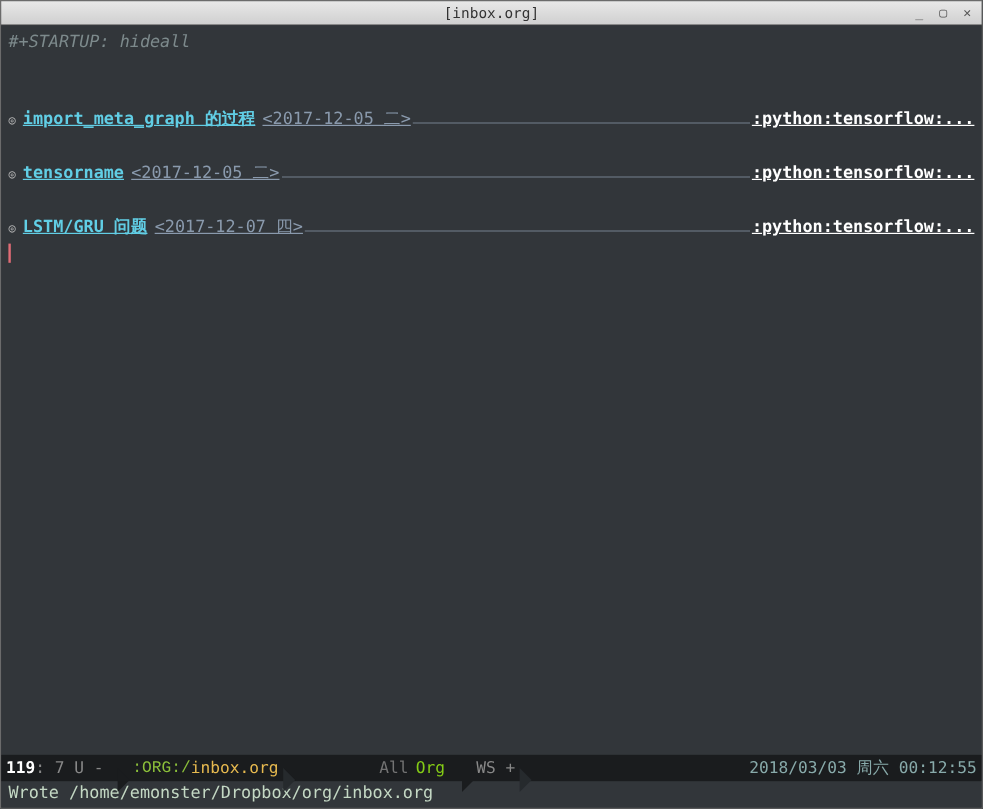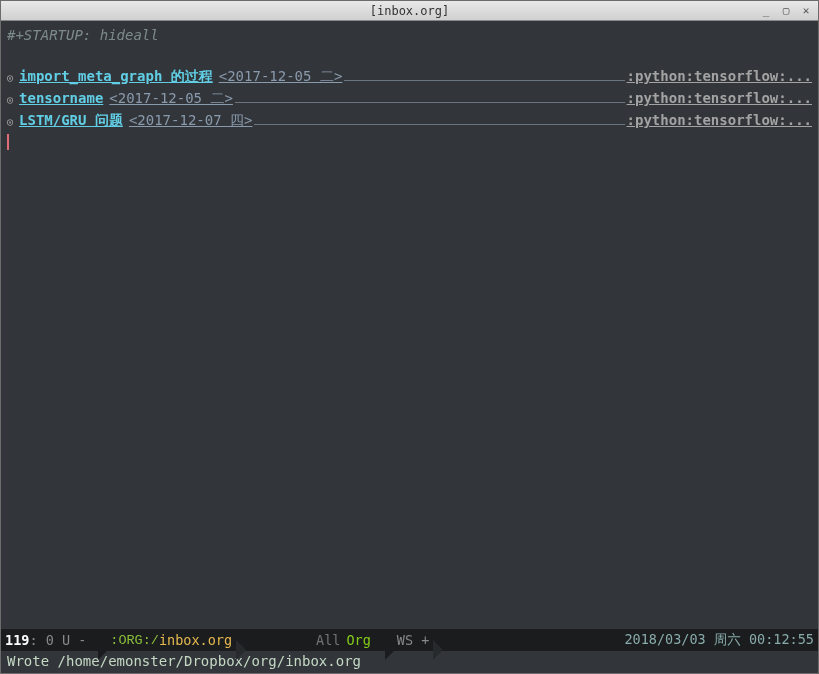--- a/index.html
+++ b/index.html
@@ -86,23 +86,24 @@
       text-decoration: underline;
       margin-left: 6px;
     }
     .spacer-line {
       flex: 1;
       border-bottom: 1px solid #6a7580;
       margin: 0 2px 4px 2px;
       min-width: 10px;
     }
     .heading-tags {
-      color: #a3a3a3;
+      color: #ffffff;
       font-weight: bold;
       text-decoration: underline;
+      margin-top: 23px;
     }
     .cursor {
       display: inline-block;
       width: 2px;
       height: 16px;
       background: #e06c75;
       vertical-align: text-bottom;
       margin-top: 2px;
     }
     .modeline {
@@ -222,21 +223,21 @@
         <span class="heading-tags row-underline">:python:tensorflow:...</span>
       </div>
 
       <div><span class="cursor"></span></div>
 
     </div>
   </div>
 
   <div class="modeline">
     <span class="ml-linenum">119</span>
-    <span class="ml-gray">: 0 U -</span>
+    <span class="ml-gray">: 7 U -</span>
     <span style="width:12px"></span>
     <div class="ml-seg ml-mode-chevron">
       <span class="ml-green">:ORG:/</span>
       <span class="ml-yellow">inbox.org</span>
     </div>
     <span style="width:80px"></span>
     <span class="ml-white">All</span>
     <span style="width:6px"></span>
     <span style="color:#84cc16">Org</span>
     <span style="width:14px"></span>

